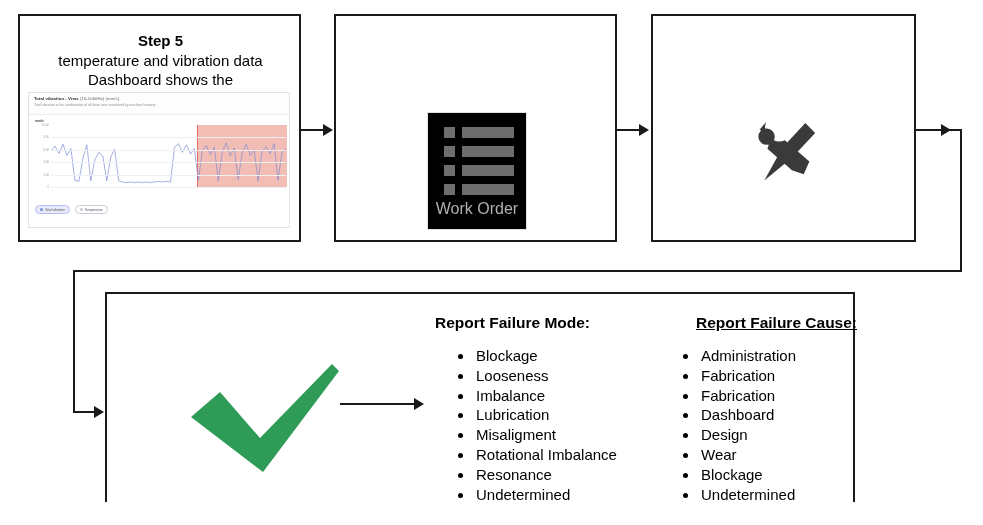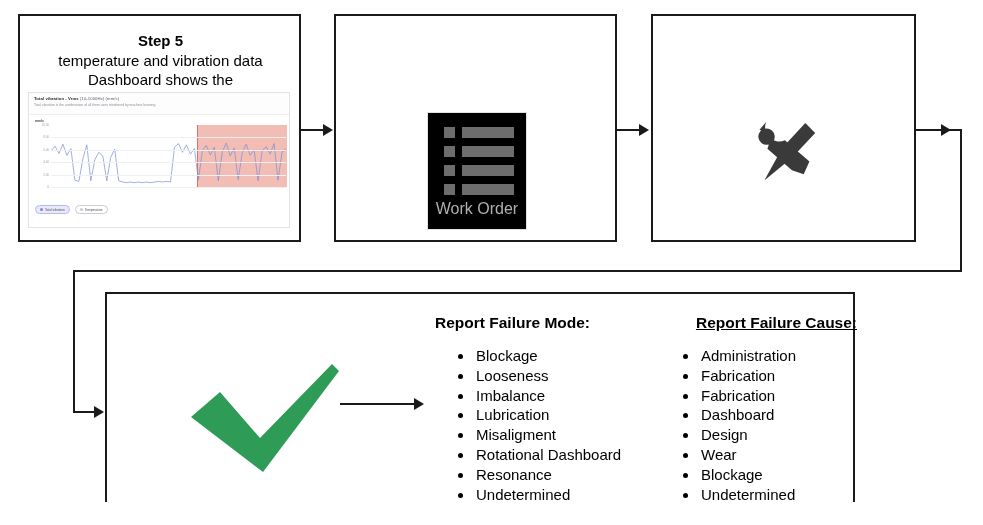--- a/index.html
+++ b/index.html
@@ -411,21 +411,21 @@
     </svg>
 
     <div class="list-col" id="col-mode">
       <div class="list-head">Report Failure Mode:</div>
       <ul class="opts" id="mode-list">
           <li>Blockage</li>
           <li>Looseness</li>
           <li>Imbalance</li>
           <li>Lubrication</li>
           <li>Misaligment</li>
-          <li>Rotational Dashboard</li>
+          <li>Rotational Imbalance</li>
           <li>Resonance</li>
           <li>Undetermined</li>
         </ul>
     </div>
 
     <div class="list-col" id="col-cause">
       <div class="list-head">Report Failure Cause:</div>
       <ul class="opts" id="cause-list">
           <li>Administration</li>
           <li>Fabrication</li>

